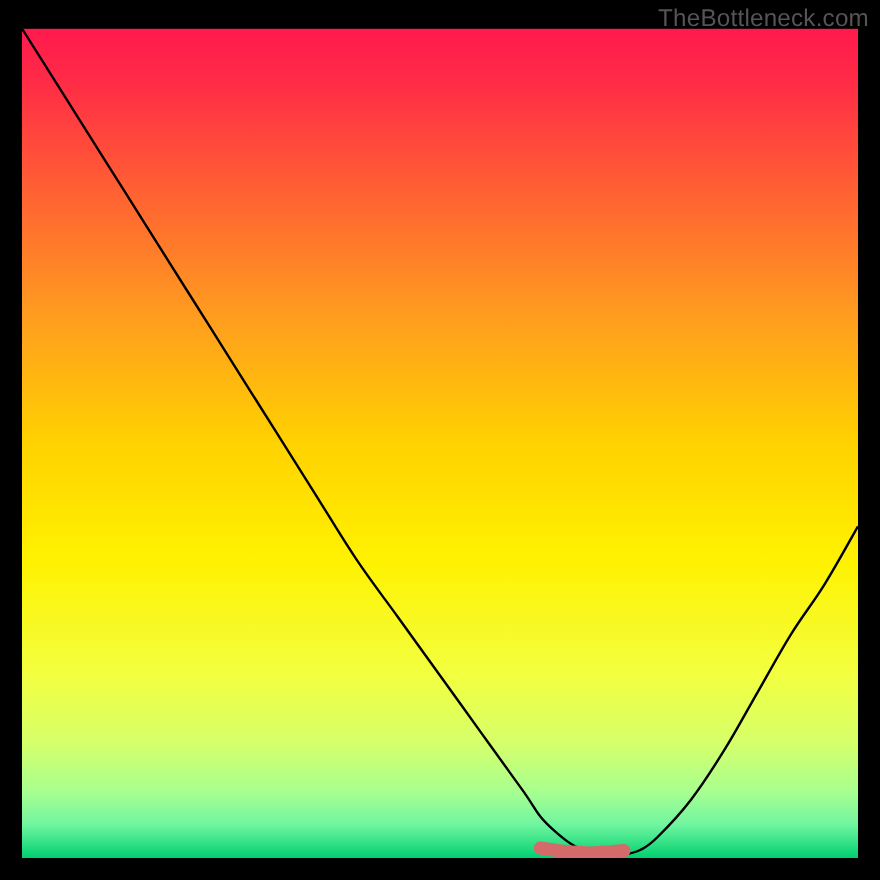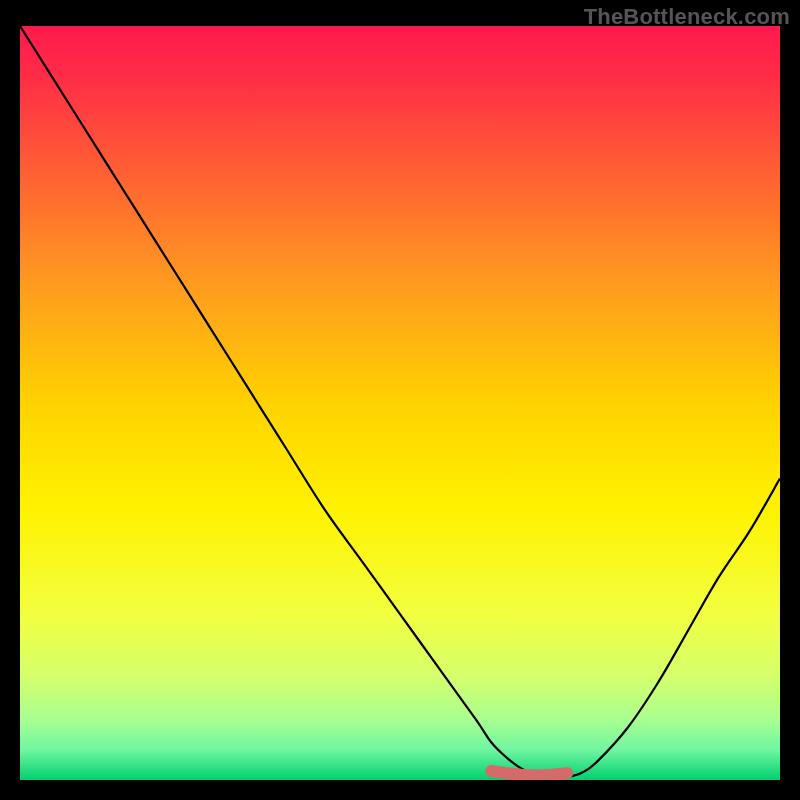--- a/index.html
+++ b/index.html
@@ -16,21 +16,21 @@
     width: 800px;
     height: 800px;
     background: #000;
   }
   .watermark {
     position: absolute;
     top: 4px;
     right: 10px;
     color: #555555;
     font-size: 22px;
-    font-weight: 700;
+    font-weight: 400;
     letter-spacing: 0.2px;
     z-index: 10;
   }
   .plot-frame {
     position: absolute;
     left: 20px;
     top: 26px;
     width: 760px;
     height: 754px;
     background: #000;

